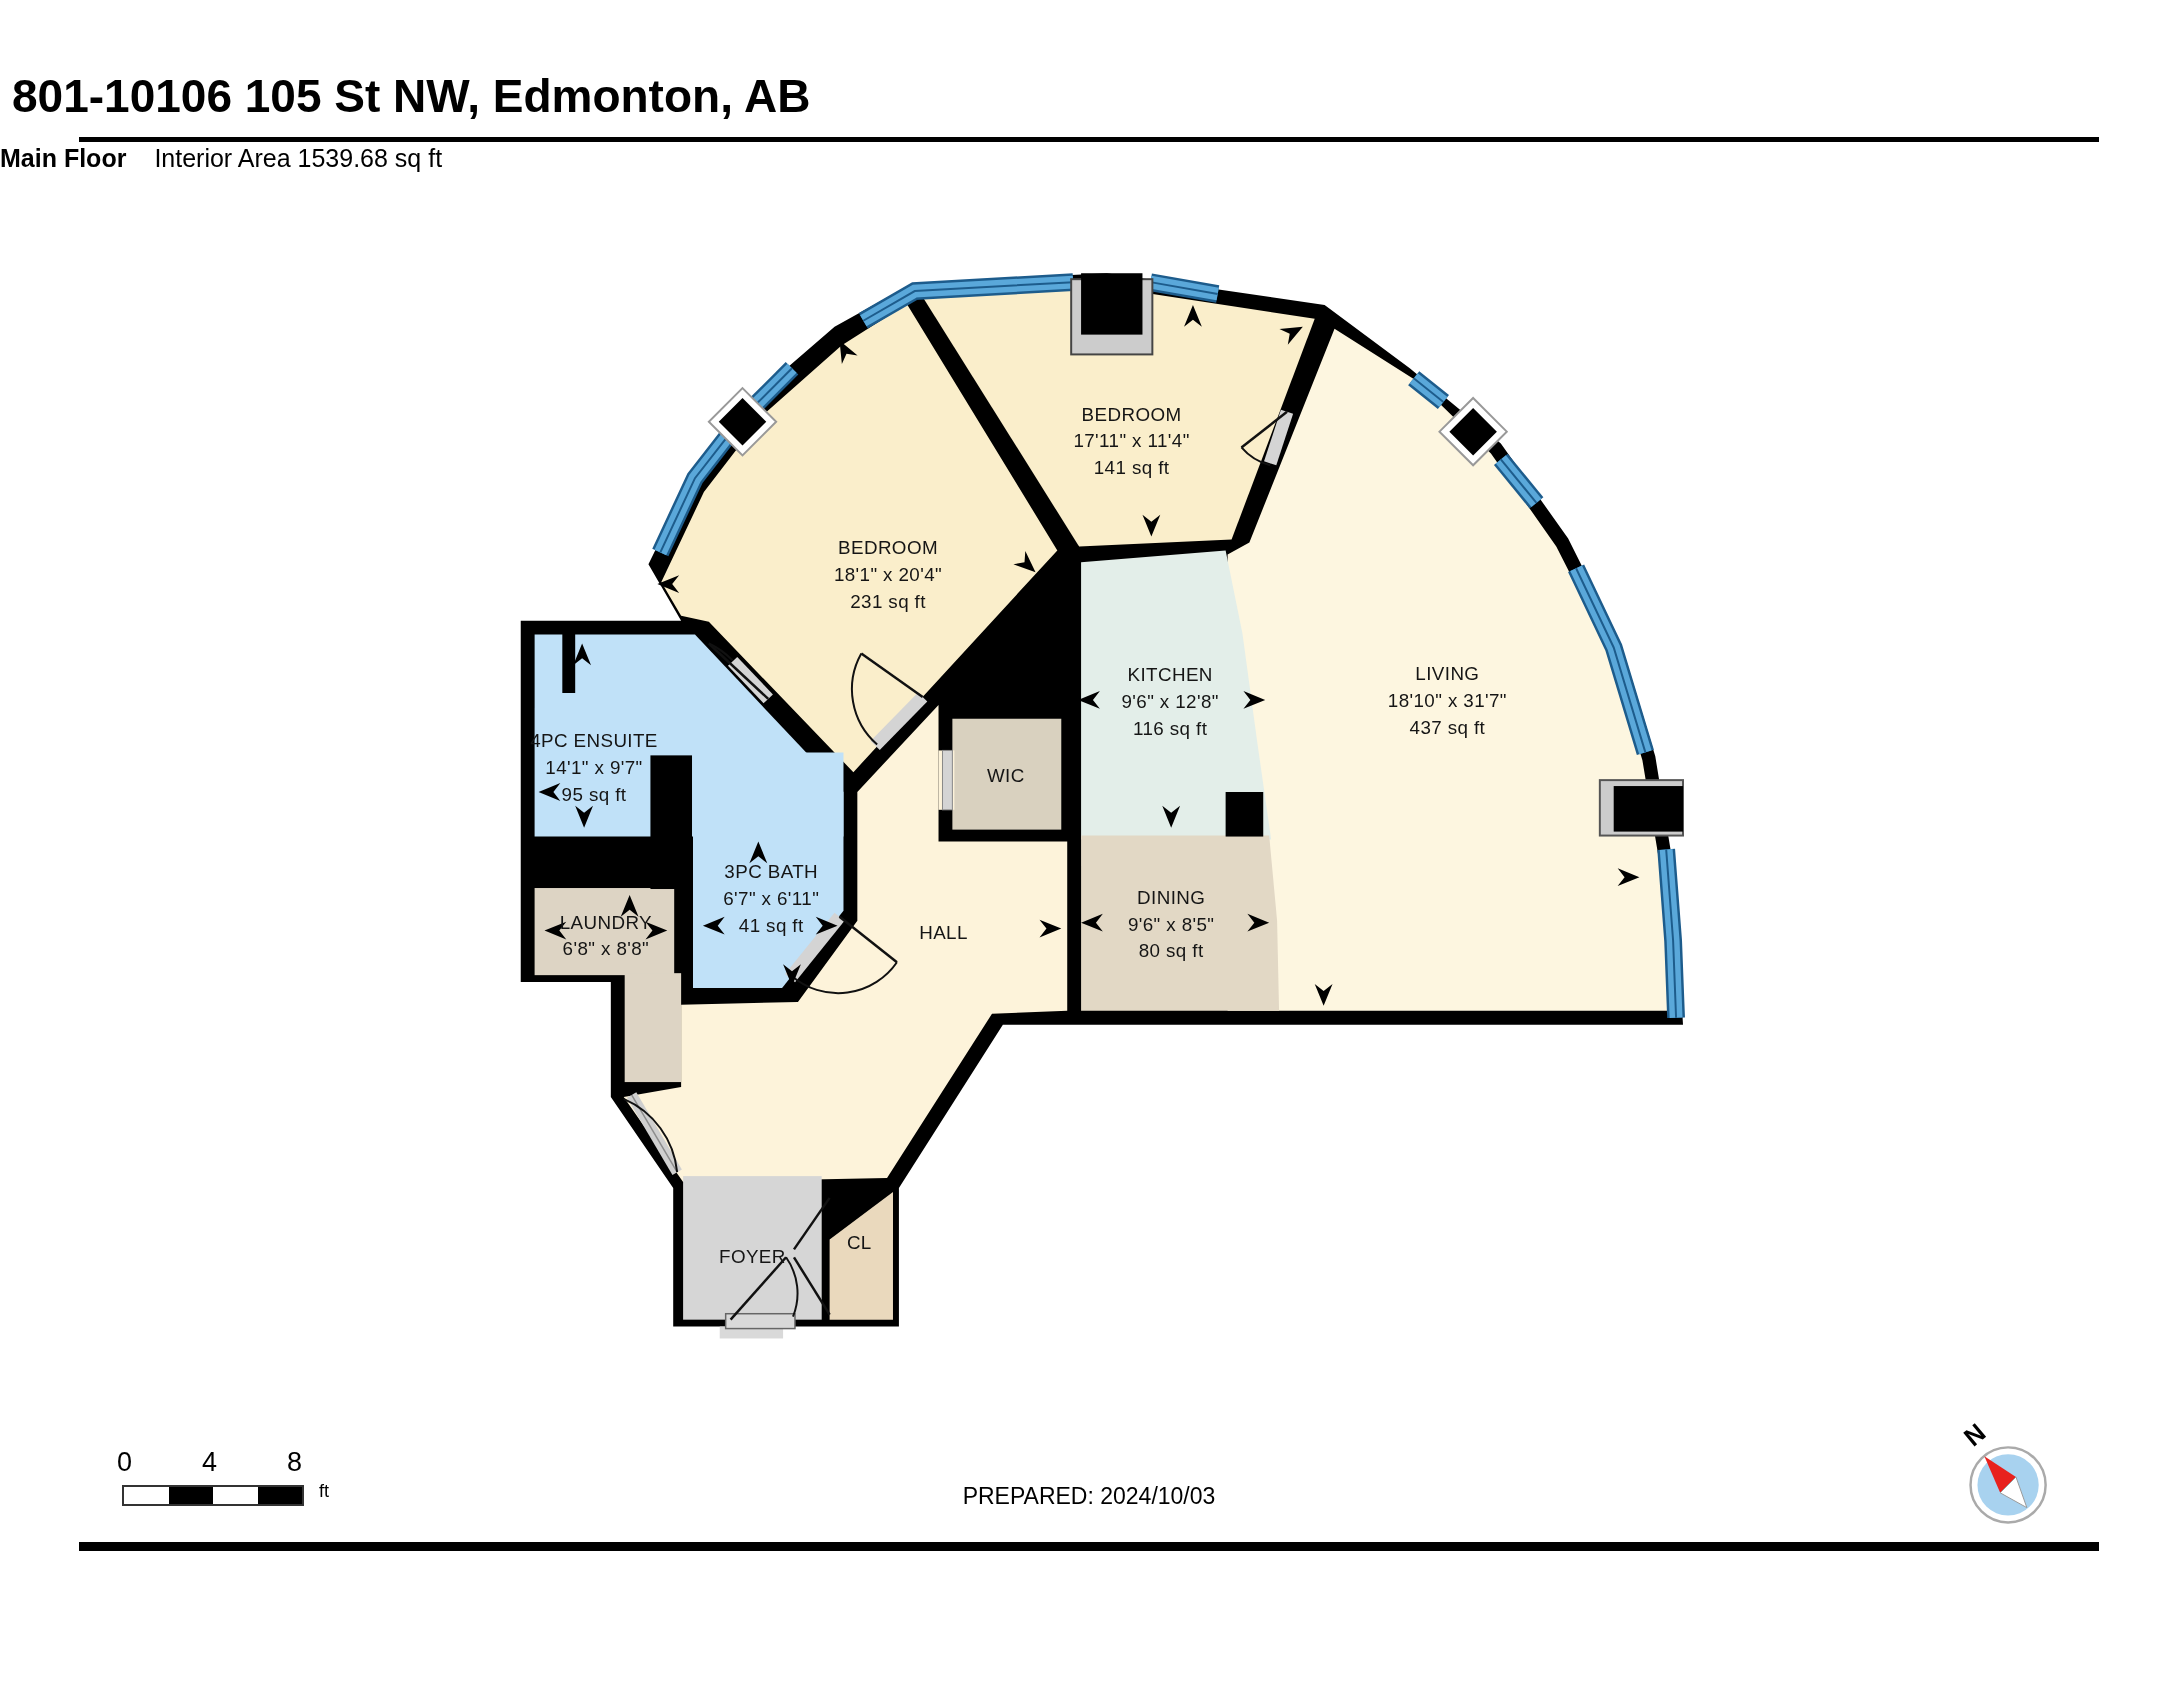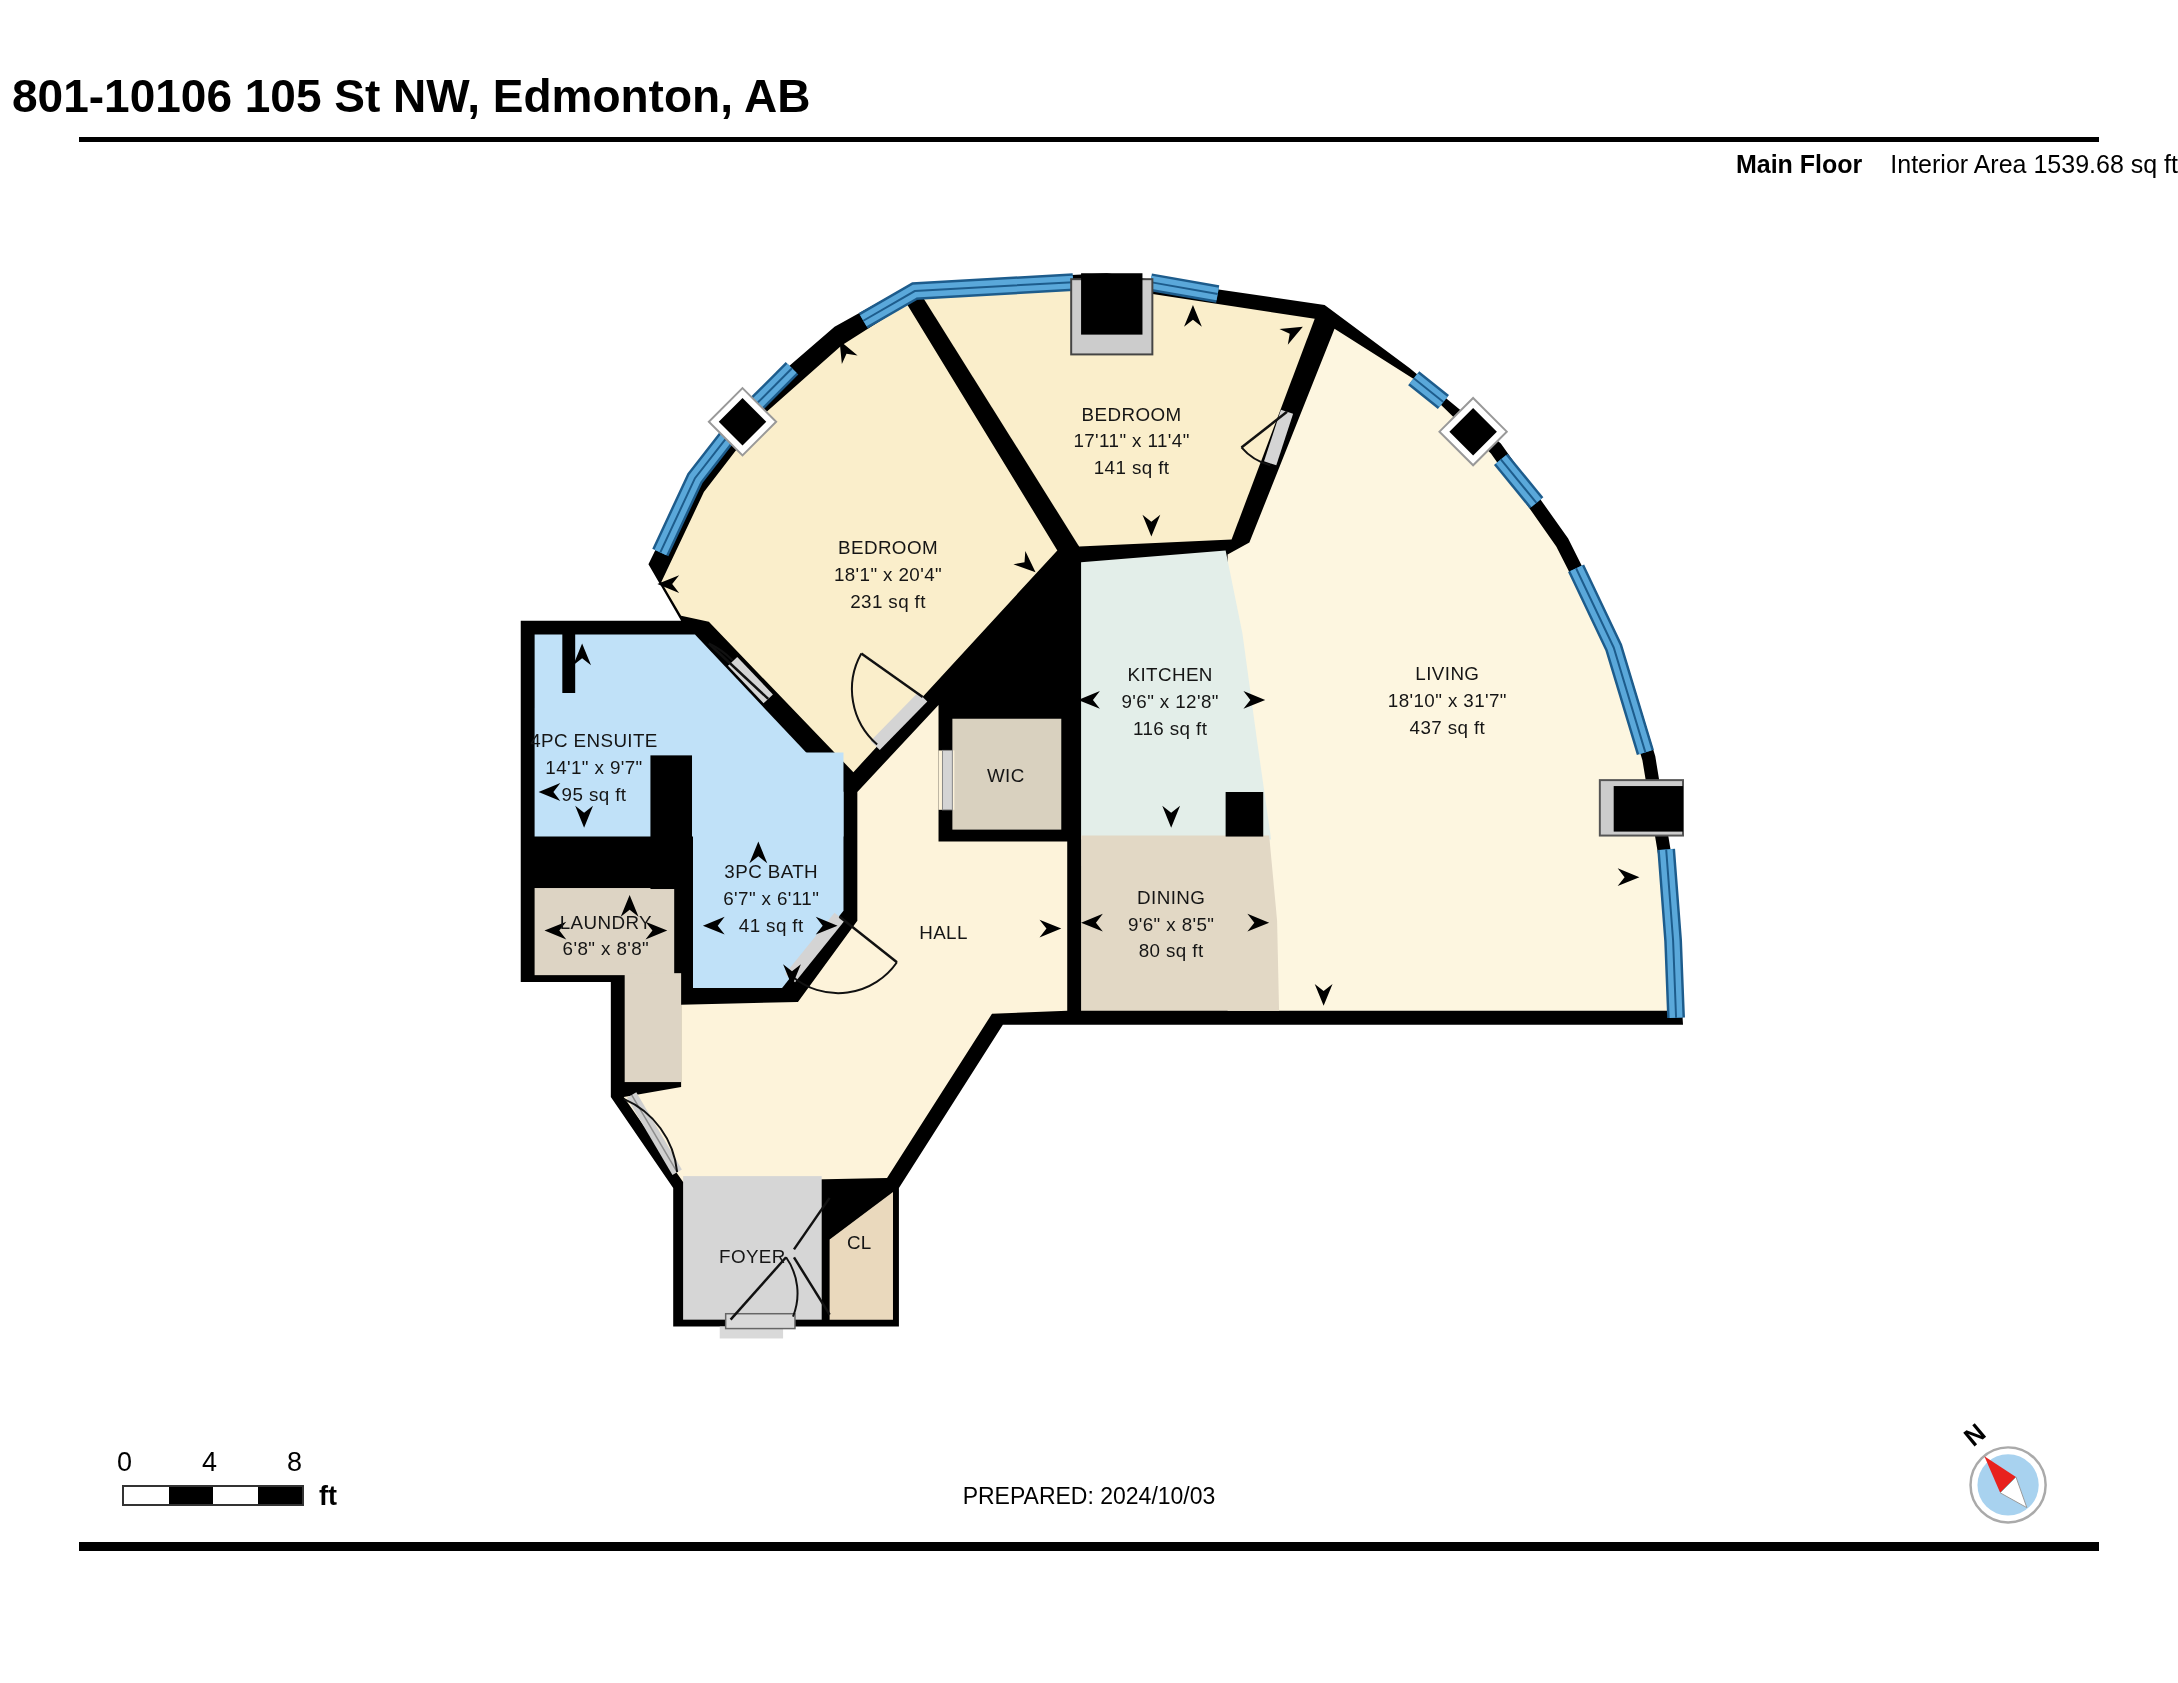--- a/index.html
+++ b/index.html
@@ -8,36 +8,36 @@
     font-family:"Liberation Sans", sans-serif; overflow:hidden;
   }
   .title {
     position:absolute; top:69px; left:0; width:100%;
     text-align:left; font-size:46px; font-weight:bold; color:#000;padding-left:12px;
   }
   .rule-top {
     position:absolute; top:137px; left:79px; width:2020px; height:5px; background:#000;
   }
   .subtitle {
-    position:absolute; top:150px; left:0; width:100%;
-    text-align:right; font-size:25px; color:#000;
+    position:absolute; top:144px; left:0; width:100%;
+    text-align:left; font-size:25px; color:#000;
   }
   .subtitle .floor { font-weight:bold; margin-right:28px; }
   .plan-svg { position:absolute; top:0; left:0; }
   .scalebar { position:absolute; left:109px; top:1447px; width:257px; height:89px; }
   .scalebar .nums { position:relative; height:32px; font-size:27px; color:#000; }
   .scalebar .nums span { position:absolute; top:0; }
   .scalebar .bar {
     position:absolute; top:38px; left:13px; width:178px; height:17px;
     border:2px solid #333; display:flex;
   }
   .scalebar .bar i { flex:1; display:block; }
   .scalebar .bar i:nth-child(1), .scalebar .bar i:nth-child(3) { background:#fff; }
   .scalebar .bar i:nth-child(2), .scalebar .bar i:nth-child(4) { background:#000; }
-  .scalebar .unit { position:absolute; left:210px; top:34px; font-size:27px; color:#000;font-weight:bold; }
+  .scalebar .unit { position:absolute; left:210px; top:34px; font-size:18px; color:#000; }
   .prepared {
     position:absolute; top:1483px; left:0; width:100%;
     text-align:center; font-size:23px; color:#000;
   }
   .rule-bottom {
     position:absolute; top:1542px; left:79px; width:2020px; height:9px; background:#000;
   }
   .disclaimer {
     position:absolute; top:1568px; left:83px; width:2016px;
     font-size:21px; color:#111;

